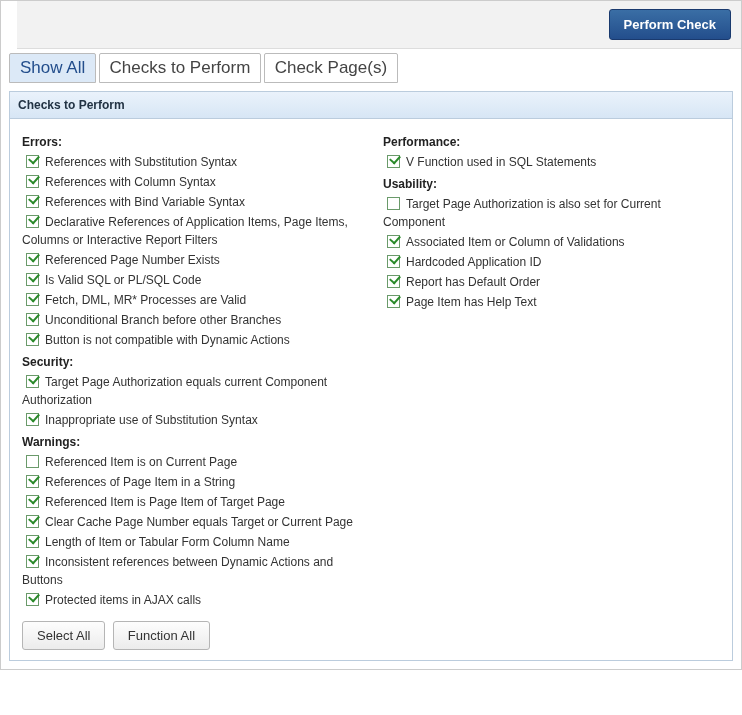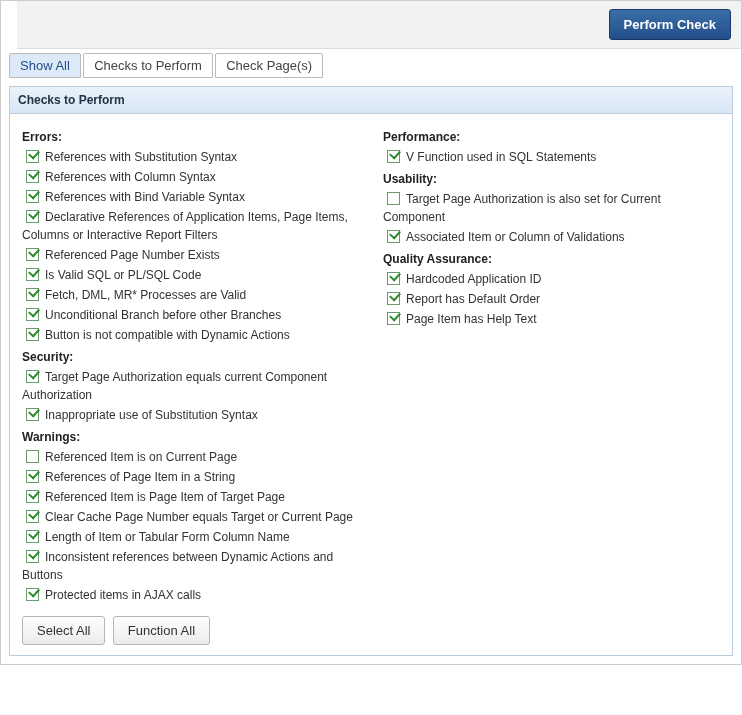--- a/index.html
+++ b/index.html
@@ -35,21 +35,21 @@
   }
   .tabbar {
     padding: 4px 8px 0 8px;
     background: #fff;
   }
   .tabbar .tab {
     display: inline-block;
     border: 1px solid #bbb;
     border-bottom: 1px solid #bbb;
     background: #fff;
-    font-size: 13px;
+    font-size: 17px;
     color: #444;
     padding: 4px 10px;
     margin-right: -1px;
     border-radius: 2px 2px 0 0;
     cursor: pointer;
     position: relative;
   }
   .tabbar .tab.active {
     background: #dce9f7;
     color: #234e8c;
@@ -166,21 +166,20 @@
             <div class="check-item"><span class="chk" data-checked="true"></span><span>Length of Item or Tabular Form Column Name</span></div>
             <div class="check-item"><span class="chk" data-checked="true"></span><span>Inconsistent references between Dynamic Actions and Buttons</span></div>
             <div class="check-item"><span class="chk" data-checked="true"></span><span>Protected items in AJAX calls</span></div>
           </div>
         <div class="col" id="col-right">
             <div class="group-title">Performance:</div>
             <div class="check-item"><span class="chk" data-checked="true"></span><span>V Function used in SQL Statements</span></div>
             <div class="group-title">Usability:</div>
             <div class="check-item"><span class="chk" data-checked="false"></span><span>Target Page Authorization is also set for Current Component</span></div>
             <div class="check-item"><span class="chk" data-checked="true"></span><span>Associated Item or Column of Validations</span></div>
-            <div class="group-title">Quality Assurance:</div>
             <div class="check-item"><span class="chk" data-checked="true"></span><span>Hardcoded Application ID</span></div>
             <div class="check-item"><span class="chk" data-checked="true"></span><span>Report has Default Order</span></div>
             <div class="check-item"><span class="chk" data-checked="true"></span><span>Page Item has Help Text</span></div>
           </div>
       </div>
 
       <div class="button-row">
         <span class="sec-btn">Select All</span>
         <span class="sec-btn">Function All</span>
       </div>

